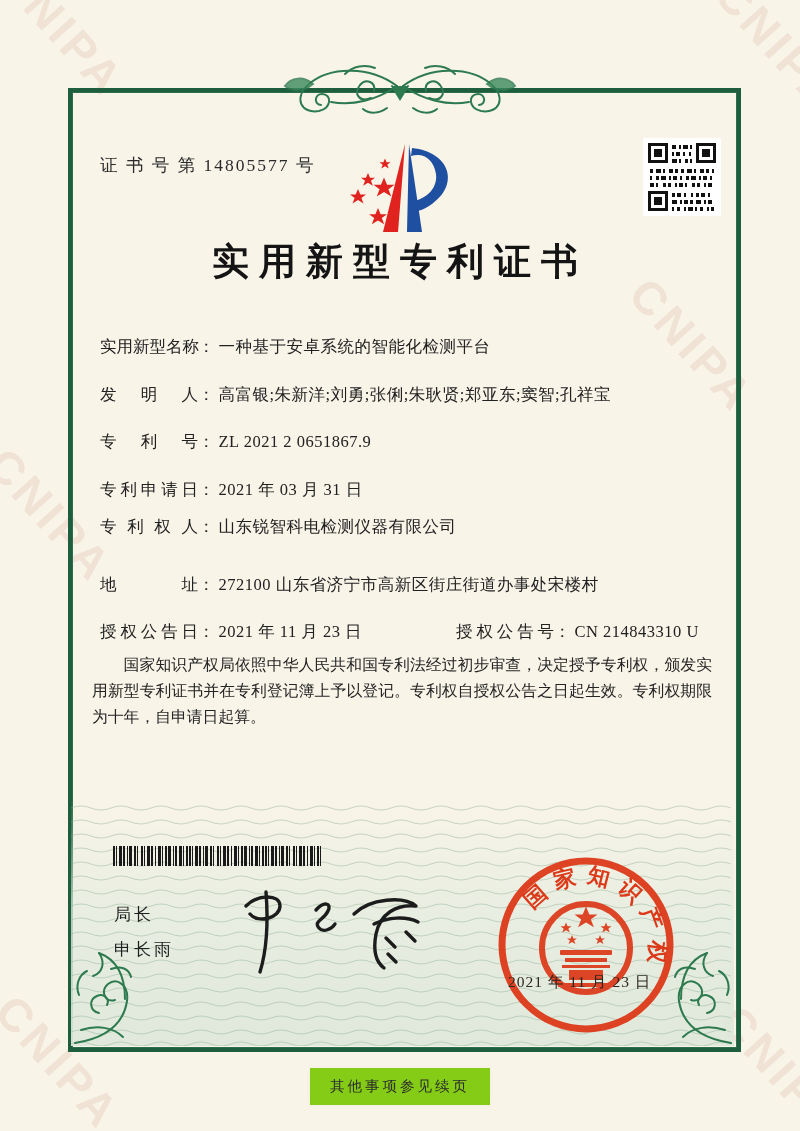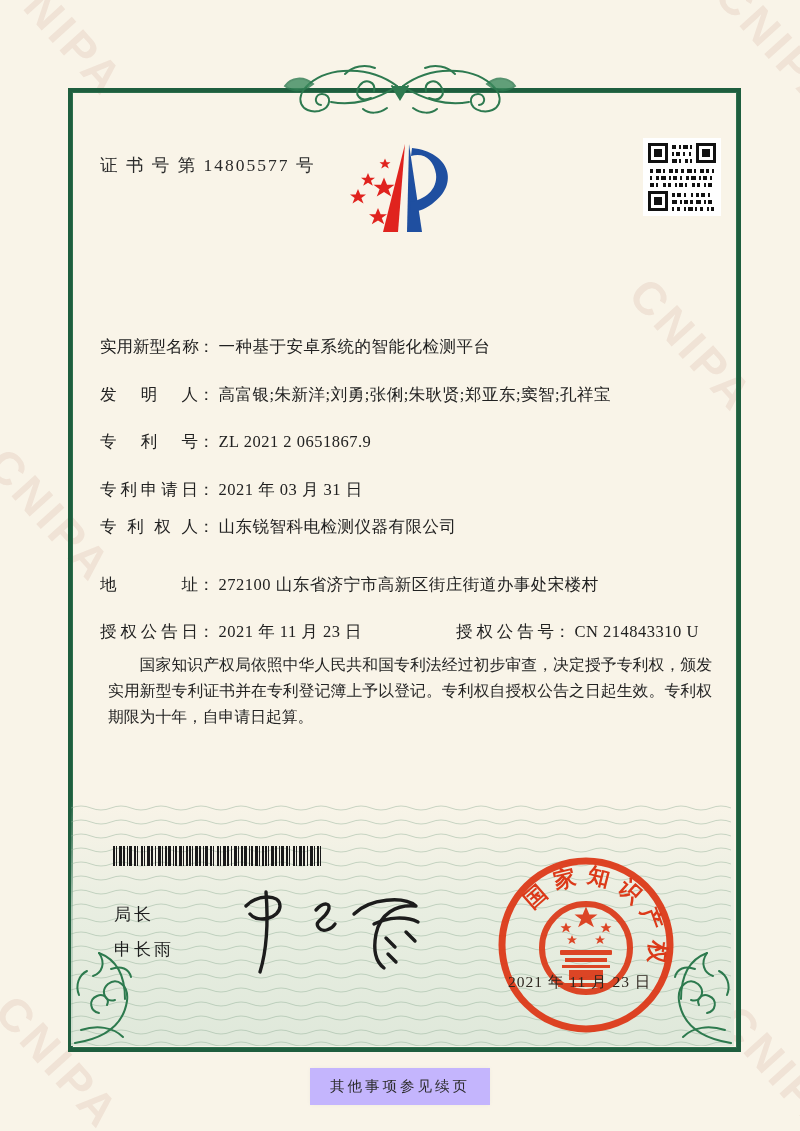--- a/index.html
+++ b/index.html
@@ -26,33 +26,33 @@
   .logo{position:absolute;left:338px;top:122px;width:140px;height:115px;}
   .title{position:absolute;left:0;top:237px;width:800px;text-align:center;margin:0;
          font-size:37px;font-weight:bold;letter-spacing:10px;color:#141414;}
   .fields{position:absolute;left:100px;top:327px;width:620px;font-size:16.5px;}
   .frow{position:absolute;left:0;white-space:nowrap;color:#212121;}
   .flabel{display:inline-block;width:98px;text-align:justify;text-align-last:justify;vertical-align:top;}
   .fvalue{margin-left:4px;letter-spacing:.5px;}
   .pair2{position:absolute;left:356px;top:0;white-space:nowrap;}
   .paras{position:absolute;left:92px;top:652px;width:620px;font-size:15.8px;line-height:26px;
          text-align:justify;color:#242424;}
-  .para{margin:0 0 8px 16px;text-indent:2em;}
+  .para{margin:0 0 8px 0;text-indent:2em;}
   .barcode{position:absolute;left:113px;top:846px;width:208px;height:20px;}
   .sig-title{position:absolute;left:114px;top:903px;font-size:17px;letter-spacing:3px;color:#1f1f1f;
              font-family:"Liberation Sans","DejaVu Sans",sans-serif;}
   .sig-name{position:absolute;left:114px;top:938px;font-size:17px;letter-spacing:3px;color:#1f1f1f;
             font-family:"Liberation Sans","DejaVu Sans",sans-serif;text-align:right;}
   .sig-script{position:absolute;left:228px;top:880px;width:200px;height:100px;}
   .seal{position:absolute;left:497px;top:856px;width:178px;height:178px;}
   .seal-date{position:absolute;left:508px;top:972px;width:170px;font-size:15.5px;letter-spacing:1px;
              color:#2d261f;white-space:nowrap;z-index:6;}
   .page-ind{position:absolute;left:0;top:1028px;width:800px;text-align:center;font-size:13.5px;
             letter-spacing:2px;color:#333;}
-  .note-box{position:absolute;left:50%;top:1068px;transform:translateX(-50%);background:#c4b5fd;
+  .note-box{position:absolute;left:50%;top:1068px;transform:translateX(-50%);background:#84cc16;
             padding:9px 20px;font-size:14.5px;letter-spacing:3px;color:#2b2b2b;box-shadow:0 0 4px rgba(0,0,0,0.04);}
 </style>
 </head>
 <body>
 
 <div class="page">
 
   <div class="wm" style="left:-18px;top:2px;">CNIPA</div>
   <div class="wm" style="left:698px;top:18px;">CNIPA</div>
   <div class="wm" style="left:612px;top:318px;">CNIPA</div>
@@ -183,20 +183,21 @@
         <g fill="#e0231e">
           <use href="#lstar" transform="translate(47,42) scale(0.55)"></use>
           <use href="#lstar" transform="translate(30,58) scale(0.7)"></use>
           <use href="#lstar" transform="translate(46,66) scale(1.05)"></use>
           <use href="#lstar" transform="translate(20,75) scale(0.8)"></use>
           <use href="#lstar" transform="translate(40,95) scale(0.9)"></use>
         </g>
       </svg>
     </div>
 
+    <h1 class="title">实用新型专利证书</h1>
 
     <div class="fields">
       <div class="frow" style="top:9px;">
         <span class="flabel">实用新型名称</span><span>：</span><span class="fvalue">一种基于安卓系统的智能化检测平台</span>
       </div>
       <div class="frow" style="top:57px;">
         <span class="flabel">发明人</span><span>：</span><span class="fvalue">高富银;朱新洋;刘勇;张俐;朱耿贤;郑亚东;窦智;孔祥宝</span>
       </div>
       <div class="frow" style="top:104px;">
         <span class="flabel">专利号</span><span>：</span><span class="fvalue">ZL 2021 2 0651867.9</span>

